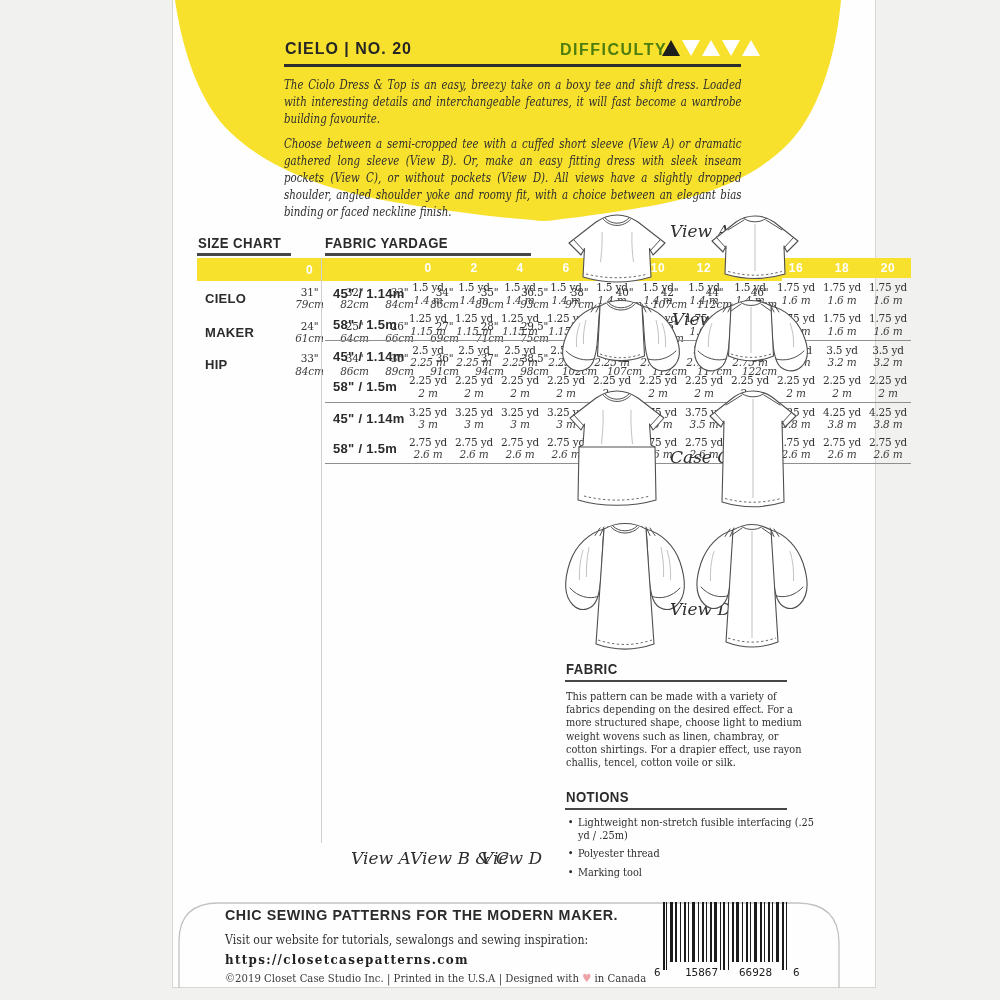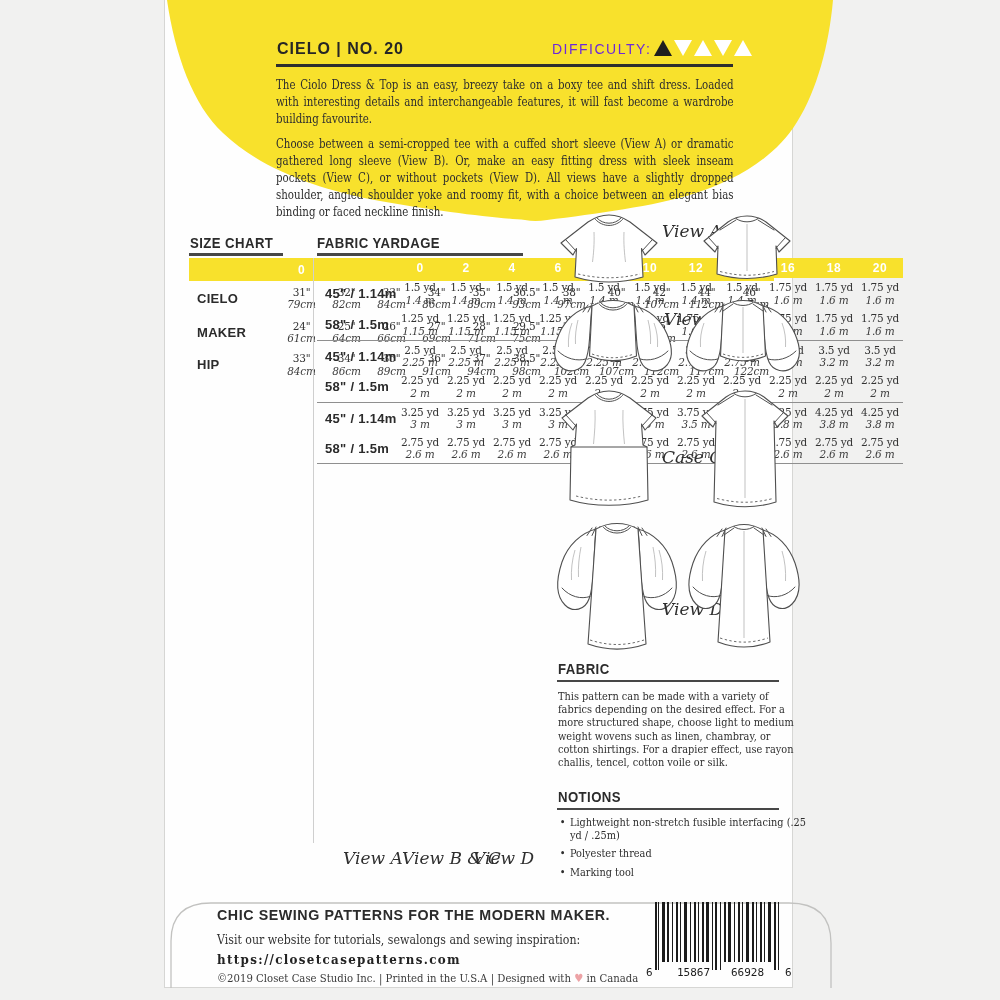--- a/index.html
+++ b/index.html
@@ -1,31 +1,31 @@
 <!DOCTYPE html>
 <html><head>
 <meta charset="utf-8">
 <style>
   html,body{margin:0;padding:0;}
   body{width:1000px;height:1000px;background:#f1f1f0;position:relative;overflow:hidden;
        font-family:"Liberation Sans",sans-serif;}
-  .envelope{position:absolute;left:164px;top:0;width:629px;height:988px;background:#fefefe;
+  .envelope{position:absolute;left:172px;top:0;width:704px;height:988px;background:#fefefe;
             border:1px solid #d6d6d4;border-top:none;box-sizing:border-box;}
   .abs{position:absolute;}
   
   .flap-svg{position:absolute;left:0;top:0;width:673px;height:226px;}
   .flap-title{left:112px;top:40px;font-size:16px;font-weight:bold;letter-spacing:1px;color:#262626;white-space:nowrap;}
-  .flap-diff{left:387px;top:41px;font-size:14px;letter-spacing:1.5px;color:#6d28d9;white-space:nowrap;}
+  .flap-diff{left:387px;top:41px;font-size:16px;letter-spacing:1.5px;color:#4d7c0f;white-space:nowrap;font-weight:bold;}
   .tris{left:489px;top:40px;white-space:nowrap;}
   .tri{width:0;height:0;display:inline-block;border-left:9px solid transparent;border-right:9px solid transparent;margin-right:2px;}
   .tri.up{border-bottom:16px solid #fff;}
   .tri.up.filled{border-bottom-color:#1e1e1e;}
   .tri.down{border-top:16px solid #fff;}
   .flap-rule{left:111px;top:64px;width:457px;height:2.5px;background:#2e2e2e;}
-  .flap-paras{left:111px;top:76px;width:560px;}
+  .flap-paras{left:111px;top:76px;width:560px;font-style:italic;}
   .serifp{font-family:"DejaVu Serif","Liberation Serif",serif;font-size:12.5px;line-height:17px;
           color:#2e2e2e;text-align:justify;transform:scaleX(.82);transform-origin:left top;margin:0 0 8px 0;width:558px;}
   
   .h1{font-weight:bold;font-size:15.5px;letter-spacing:.5px;color:#2b2b2b;white-space:nowrap;
       transform:scaleX(.85);transform-origin:left top;}
   .hrule{height:2.5px;background:#474747;}
   
   .rotwrap{position:absolute;}
   .rot{transform-origin:0 0;}
   .sgrid{display:grid;}

